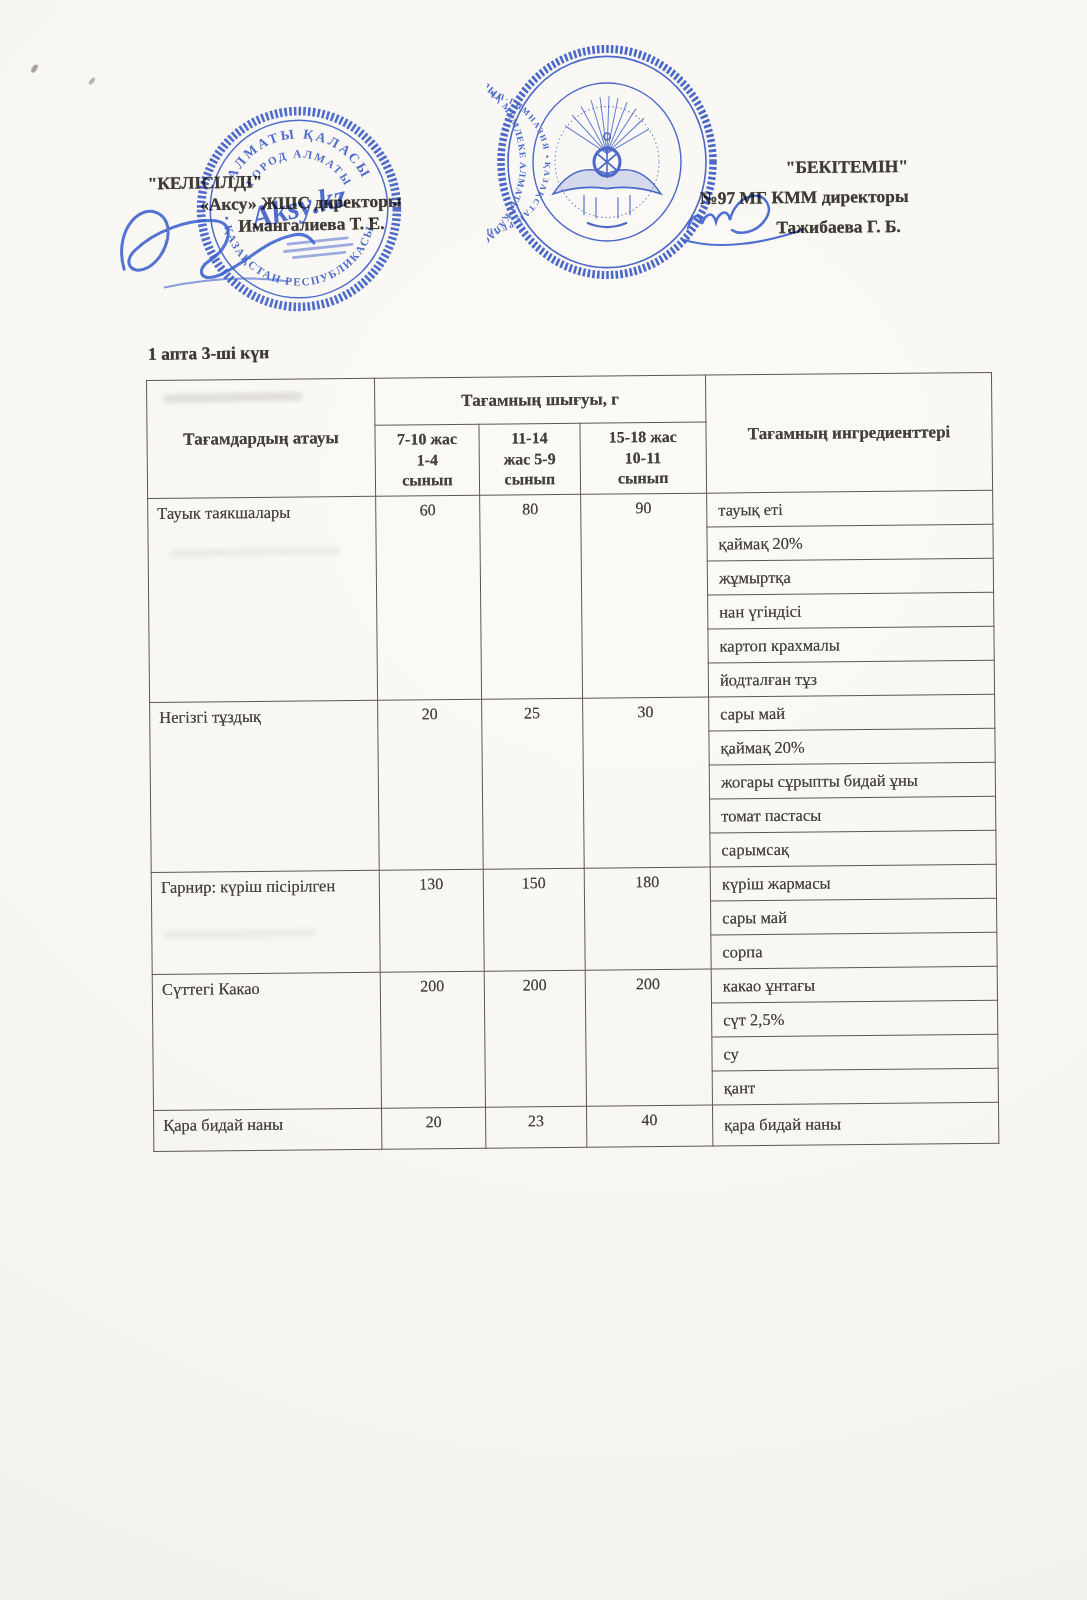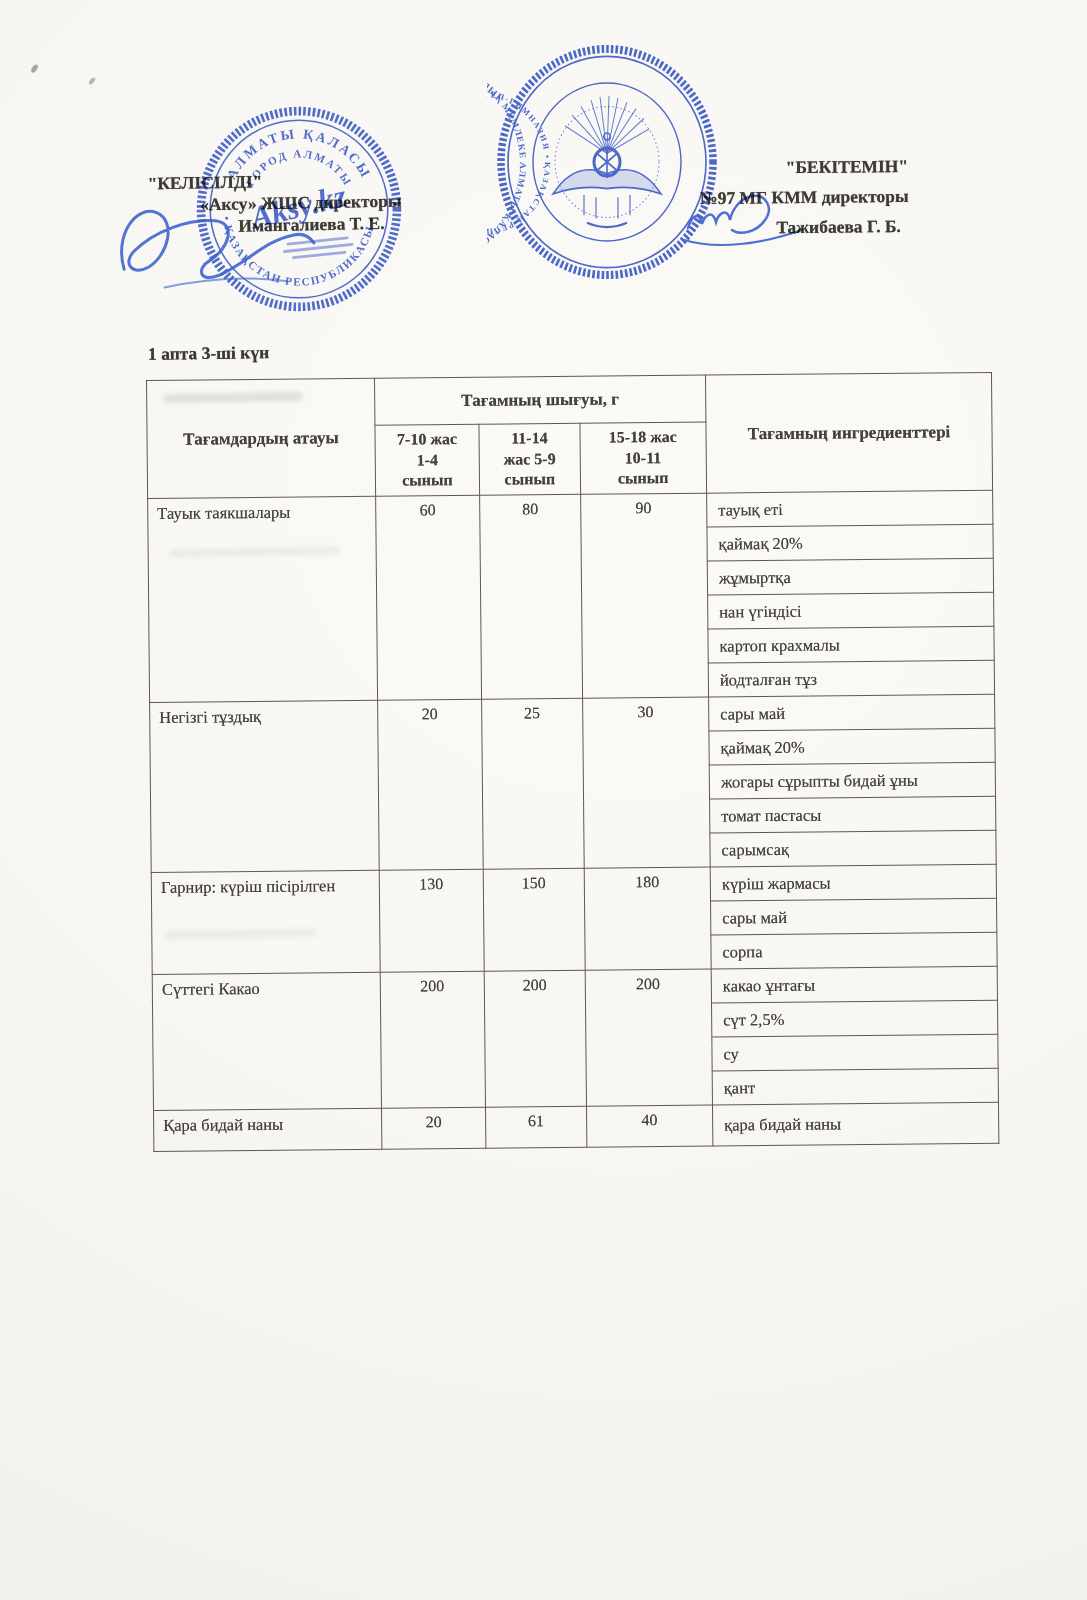--- a/index.html
+++ b/index.html
@@ -273,21 +273,21 @@
         <tr>
             <td class="ingr">су</td>
           </tr>
         <tr>
             <td class="ingr">қант</td>
           </tr>
 
         <tr class="last-row">
           <td class="dish">Қара бидай наны</td>
           <td class="val">20</td>
-          <td class="val">61</td>
+          <td class="val">23</td>
           <td class="val">40</td>
           <td class="ingr">қара бидай наны</td>
         </tr>
       </tbody>
     </table>
   </div>
 
 </div>
 
 </body></html>

